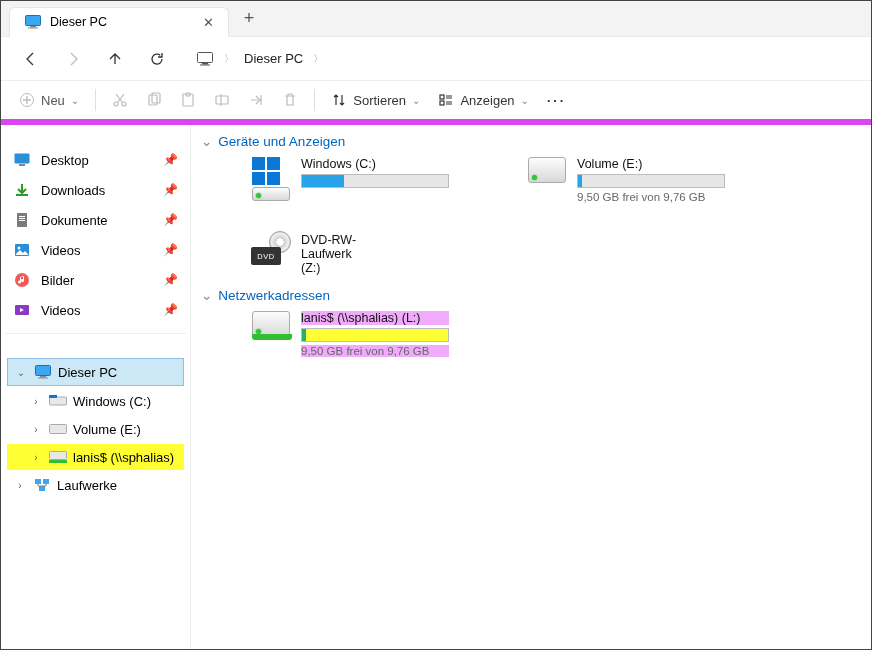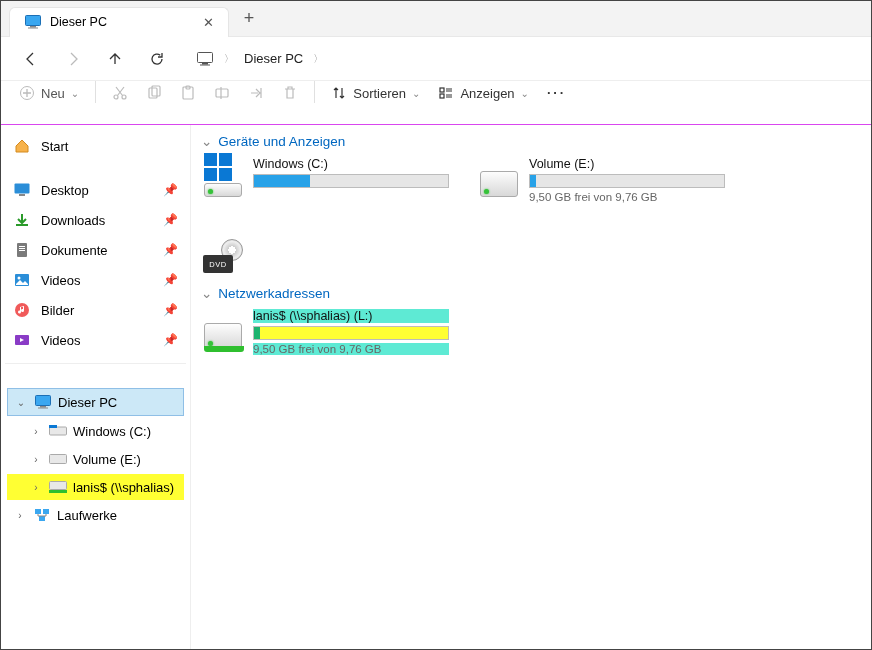--- a/index.html
+++ b/index.html
@@ -9,48 +9,48 @@
 .tab { display:flex; align-items:center; gap:8px; background:#fff; padding:6px 14px; border-radius:6px 6px 0 0; font-size:12.5px; height:30px; margin-top:6px; border:1px solid #e5e5e5; border-bottom:none; min-width:220px; position:relative;}
 .tab .close{margin-left:auto; color:#555; font-size:13px;}
 .newtab{width:32px; text-align:center; color:#555; font-size:18px; margin-left:4px;}
 
 .navbar{display:flex; align-items:center; gap:10px; height:44px; padding:0 14px; border-bottom:1px solid #eee;}
 .ic{width:32px; height:32px; display:flex; align-items:center; justify-content:center; border-radius:4px; color:#444;}
 .crumbs{display:flex; align-items:center; gap:10px; margin-left:4px; flex:1; border:1px solid transparent; padding:4px 8px; border-radius:4px;}
 .crumb{font-size:13px; color:#222;}
 .chev{color:#888; font-size:10px;}
 
-.toolbar{display:flex; align-items:flex-start; gap:2px; height:44px; padding:0 10px; border-bottom:1px solid #d946ef;}
+.toolbar{display:flex; align-items:center; gap:2px; height:44px; padding:0 10px; border-bottom:6px solid #d946ef;}
 .tbtn{display:flex; align-items:center; gap:6px; padding:4px 8px; color:#777; font-size:13px; border-radius:4px;}
 .tbtn .lbl{color:#555;}
 .sep{width:1px; height:22px; background:#e0e0e0; margin:0 6px;}
 .tbtn.enabled .lbl,.tbtn.enabled svg,.tbtn.enabled{color:#333;}
 
 .split{display:flex; height:calc(650px - 36px - 44px - 44px - 2px);}
 .sidebar{width:190px; border-right:1px solid #eee; padding:6px 4px; overflow-y:auto;}
 .nav-item{display:flex; align-items:center; gap:10px; padding:6px 8px; font-size:13px; border-radius:3px; position:relative;}
 .nav-item .pin{margin-left:auto; color:#777; font-size:12px;}
 .nav-gap{height:14px;}
 .tree-item{display:flex; align-items:center; gap:6px; padding:4px 4px 4px 6px; font-size:13px; margin:2px 2px;}
 .tree-item .tw{width:14px; color:#666; font-size:10px; text-align:center;}
 .tree-item.sel{background:#cce8f7; border:1px solid #8fbfe6;}
 .tree-item.hl{background:#ffff33;}
 
 .content{flex:1; padding:6px 10px; overflow:auto;}
 .group-head{display:flex; align-items:center; gap:6px; font-size:13.5px; color:#0067c0; margin:2px 0 6px 0;}
 .group-head .tw{color:#888;}
 .drives{display:flex; gap:26px; flex-wrap:wrap; margin-bottom:10px;}
 .drive{display:flex; gap:10px; width:250px; padding:2px;}
-.drive-ico{width:40px; height:40px; display:flex; align-items:flex-end; justify-content:center;}
+.drive-ico{width:40px; height:40px; display:flex; align-items:flex-start; justify-content:center;margin-left:48px;}
 .drive-body{flex:1;}
 .drive-name{font-size:12.5px; color:#111;}
 .bar{height:14px; background:#e6e6e6; margin:3px 0; position:relative; border:1px solid #bcbcbc;}
 .bar .fill{position:absolute; left:0; top:0; bottom:0; background:#28a2e8;}
 .drive-sub{font-size:11.5px; color:#666;}
-.drive.hl .drive-name,.drive.hl .drive-sub{background:#5eead4;}
+.drive.hl .drive-name,.drive.hl .drive-sub{background:#f0abfc;}
 .drive.hl .bar{background:#ffff33;}
 
 .hdd{width:38px; height:26px; background:linear-gradient(#fdfdfd,#d8d8d8); border:1px solid #aaa; border-radius:3px; position:relative;}
 .hdd::after{content:""; position:absolute; left:3px; bottom:2px; width:5px; height:5px; background:#36c23a; border-radius:50%; box-shadow:0 0 2px #36c23a;}
 .dvd-stack{position:relative; width:40px; height:32px;}
 .disc{position:absolute; right:0; top:-2px; width:22px; height:22px; border-radius:50%; background:radial-gradient(circle,#fff 25%,#ccc 26%,#eee 60%,#bbb 100%); border:1px solid #999;}
 .dvd-box{position:absolute; left:0; bottom:0; width:30px; height:18px; background:#333; color:#fff; font-size:7.5px; display:flex; align-items:center; justify-content:center; border-radius:2px; letter-spacing:0.5px;}
 .net-hdd{width:38px; height:26px; background:linear-gradient(#fdfdfd,#d8d8d8); border:1px solid #aaa; border-radius:3px; position:relative;}
 .net-hdd::before{content:""; position:absolute; left:-1px; bottom:-4px; width:40px; height:6px; background:#2fbf2f; border-radius:0 0 3px 3px;}
 .net-hdd::after{content:""; position:absolute; left:3px; bottom:2px; width:5px; height:5px; background:#36c23a; border-radius:50%; box-shadow:0 0 2px #36c23a;}
@@ -175,28 +175,20 @@
         <path d="M8 10h6 M8 12h6"></path>
       </svg>
     <span class="lbl">Anzeigen</span>
     <span class="chev">⌄</span>
   </div>
   <div class="tbtn enabled" style="font-weight:bold; letter-spacing:2px;">···</div>
 </div>
 
 <div class="split">
   <div class="sidebar">
-    <div class="nav-item">
-      <span class="ico-sm">
-          <svg width="16" height="16" viewBox="0 0 16 16">
-            <path d="M2 8 L8 2 L14 8 V14 H2 Z" fill="#f7b24a" stroke="#d38a1f"></path>
-          </svg>
-        </span>
-      <span>Start</span>
-    </div>
     <div class="nav-gap"></div>
     <div class="nav-item">
       <span class="ico-sm">
           <svg width="16" height="14" viewBox="0 0 16 14">
             <rect x="0.5" y="0.5" width="15" height="10" rx="1" fill="#2b8ed8"></rect>
             <rect x="5" y="11" width="6" height="2" fill="#888"></rect>
           </svg>
         </span>
       <span>Desktop</span>
       <span class="pin">📌</span>
@@ -349,20 +341,23 @@
           <div class="drive-sub">9,50 GB frei von 9,76 GB</div>
         </div>
       </div>
       <div class="drive" style="width:170px;">
         <div class="drive-ico">
           <div class="dvd-stack">
               <div class="disc"></div>
               <div class="dvd-box">DVD</div>
             </div>
         </div>
+        <div class="drive-body">
+          <div class="drive-name">DVD-RW-Laufwerk (Z:)</div>
+        </div>
       </div>
     </div>
 
     <div class="group-head">
       <span class="tw">⌄</span>
       <span>Netzwerkadressen</span>
     </div>
     <div class="drives">
       <div class="drive hl">
         <div class="drive-ico">

